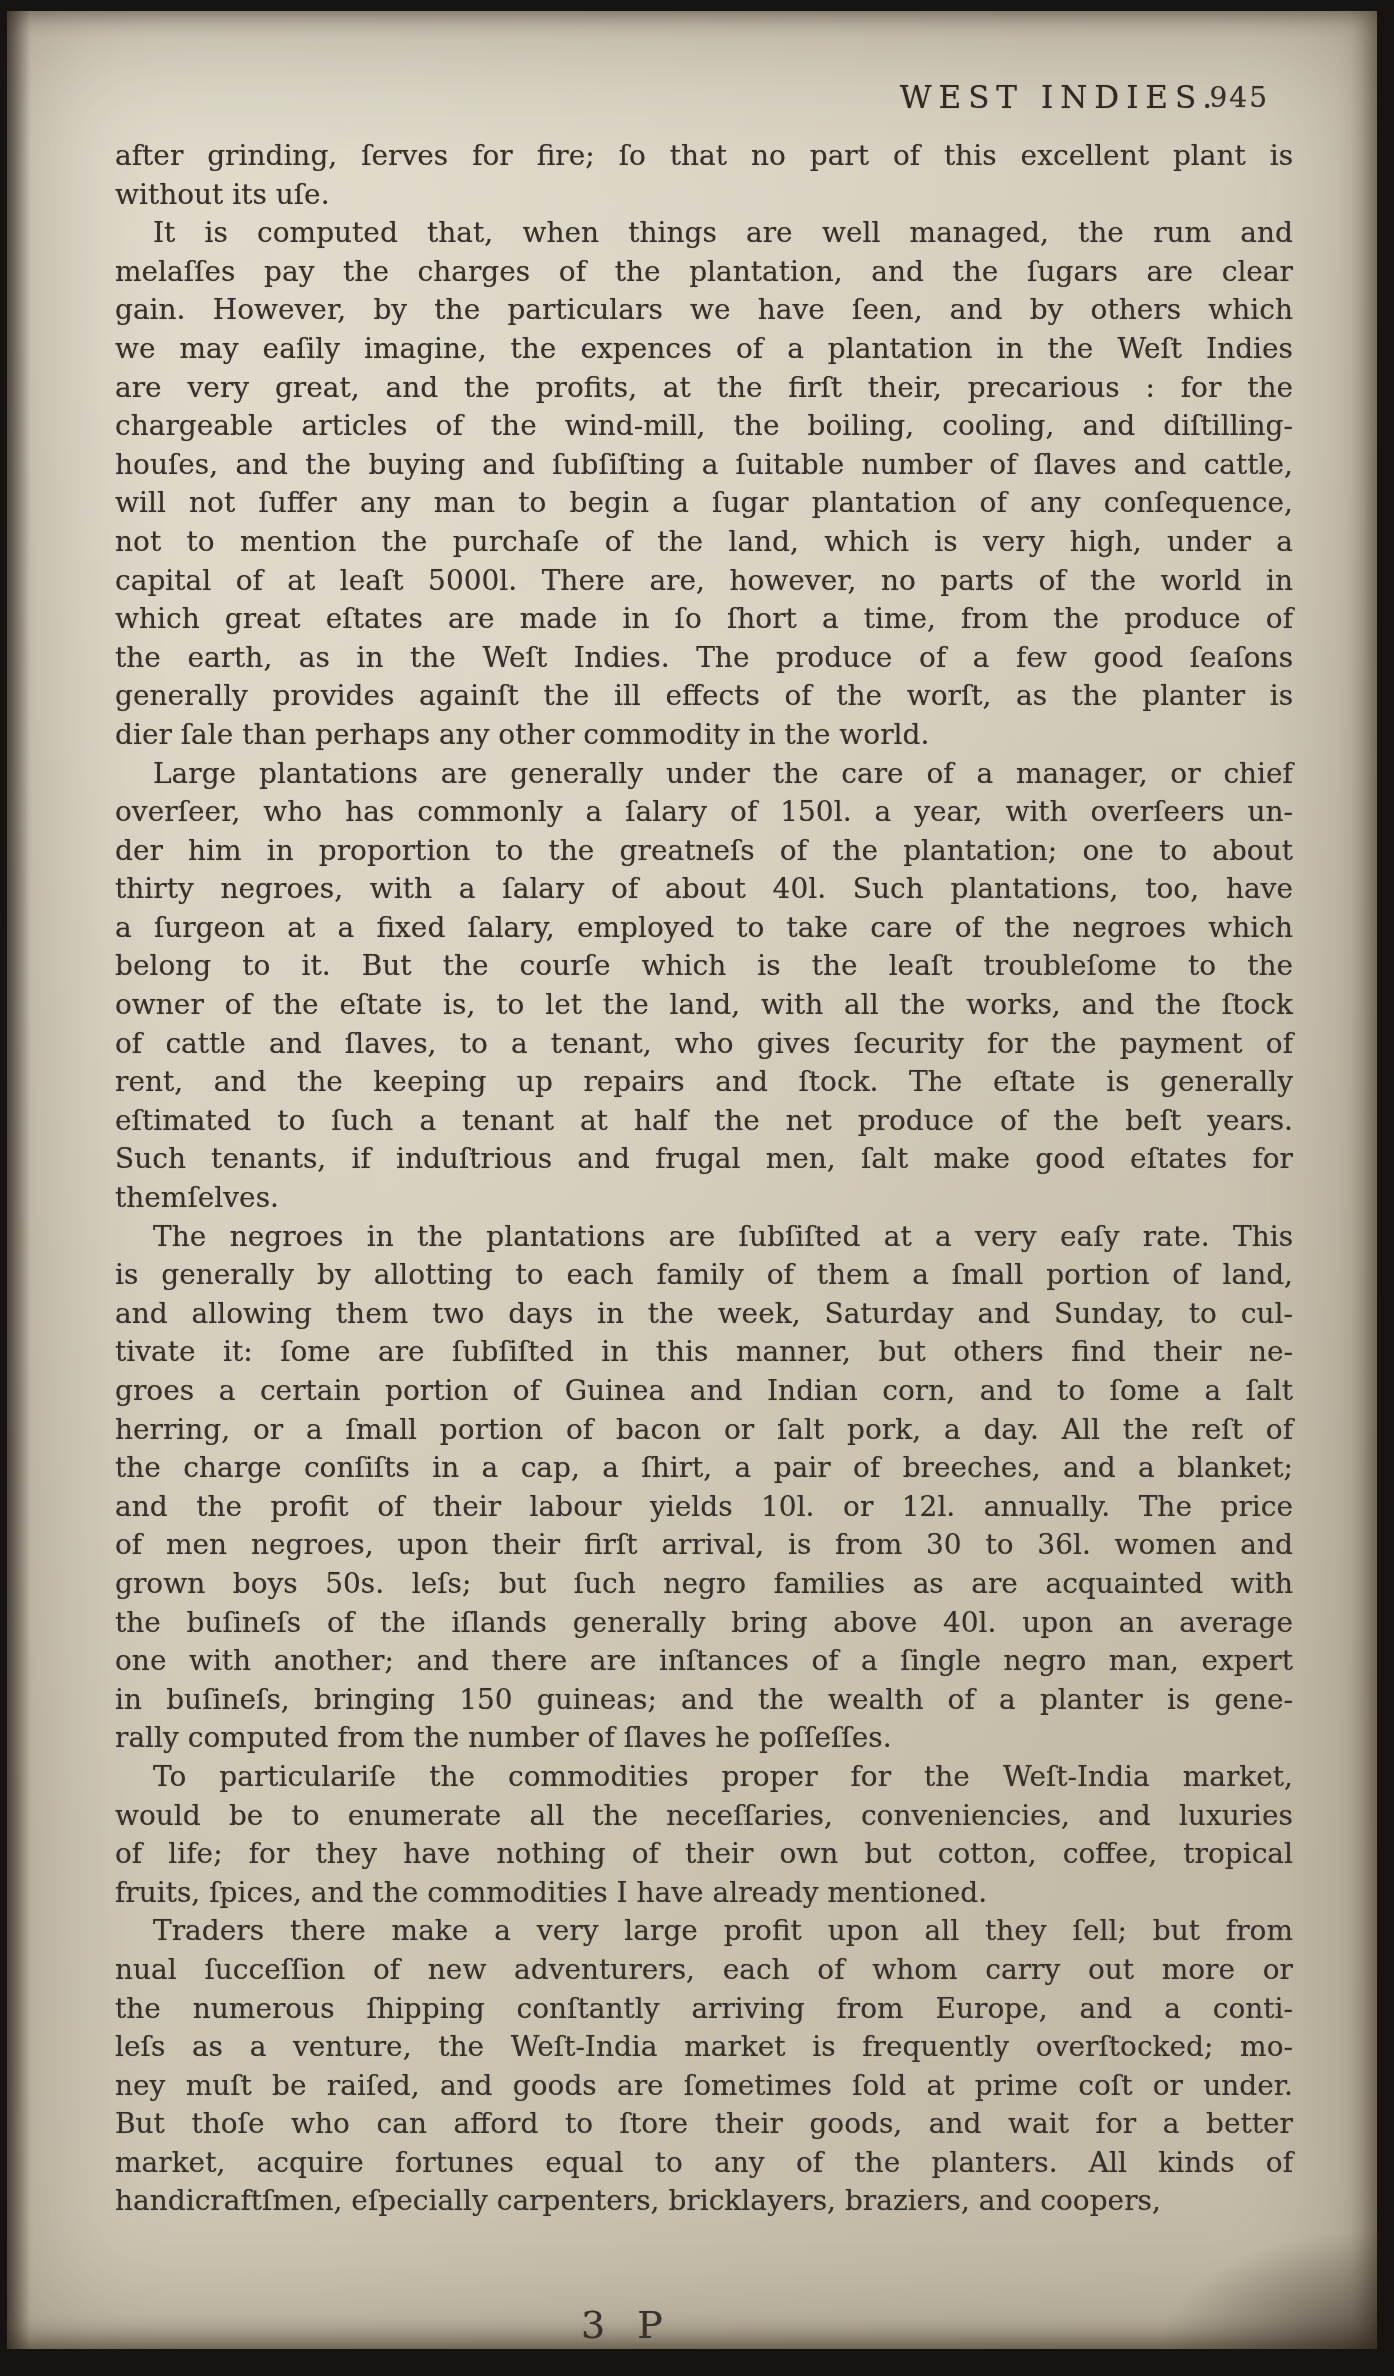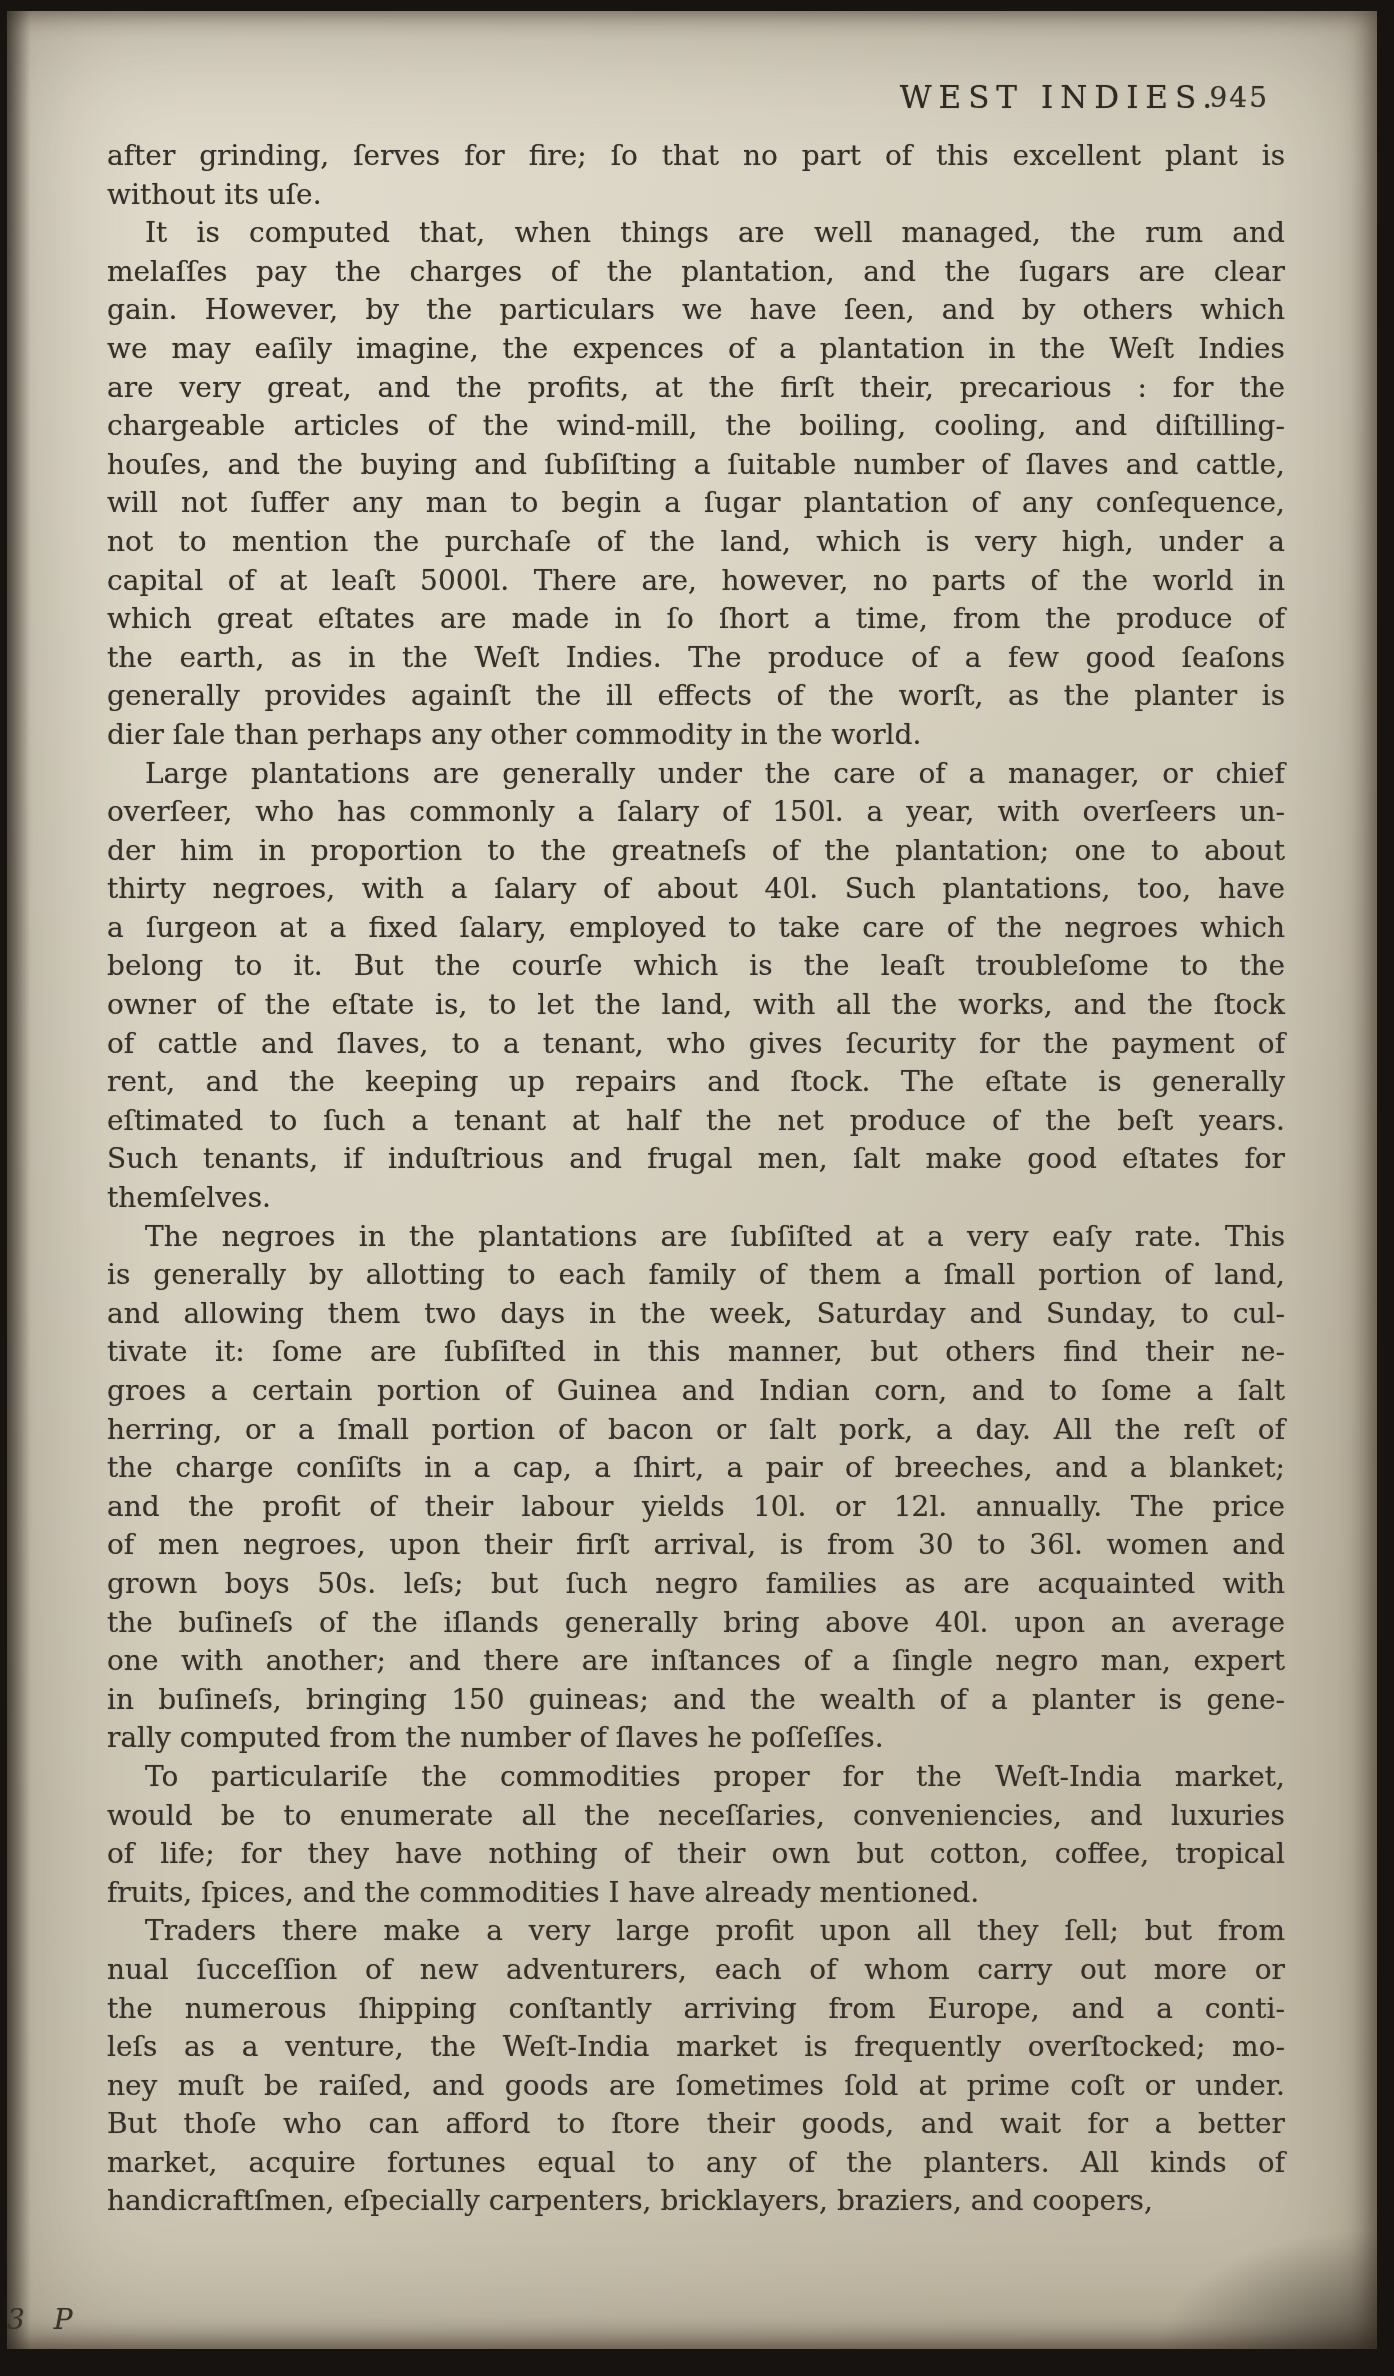--- a/index.html
+++ b/index.html
@@ -43,44 +43,44 @@
     position: absolute;
     right: 18px; top: 2px;
     font-size: 28px;
     letter-spacing: 2px;
     color: #34302a;
     text-shadow: 0 0 1px rgba(55,45,35,0.5);
   }
   .page-body {
     position: absolute;
     top: 126px;
-    left: 100px;
+    left: 108px;
     width: 1178px;
     color: #35302a;
     text-shadow: 0 0 1px rgba(62,52,40,0.45);
   }
   .para { margin: 0; padding: 0; }
   .line {
     font-size: 28px;
     line-height: 38.6px;
     text-align: justify;
     text-align-last: justify;
     white-space: normal;
   }
   .line.last { text-align-last: left; }
   .line.indent { text-indent: 38px; }
   .signature-mark {
     position: absolute;
     top: 2292px;
     left: 0; right: 130px;
-    font-size: 28px;
+    text-align: center;
+    font-size: 38px;
     letter-spacing: 10px;
     color: #38332c;
     text-shadow: 0 0 1px rgba(62,52,40,0.45);
-    font-style: italic;
   }
   .edge-smudge-left {
     position: absolute;
     left: 0; top: 0; bottom: 0; width: 26px;
     background: linear-gradient(90deg, rgba(30,23,16,0.55), rgba(30,23,16,0) 90%);
     pointer-events: none;
   }
   .edge-smudge-bottom-right {
     position: absolute;
     right: 0; bottom: 0; width: 220px; height: 120px;

